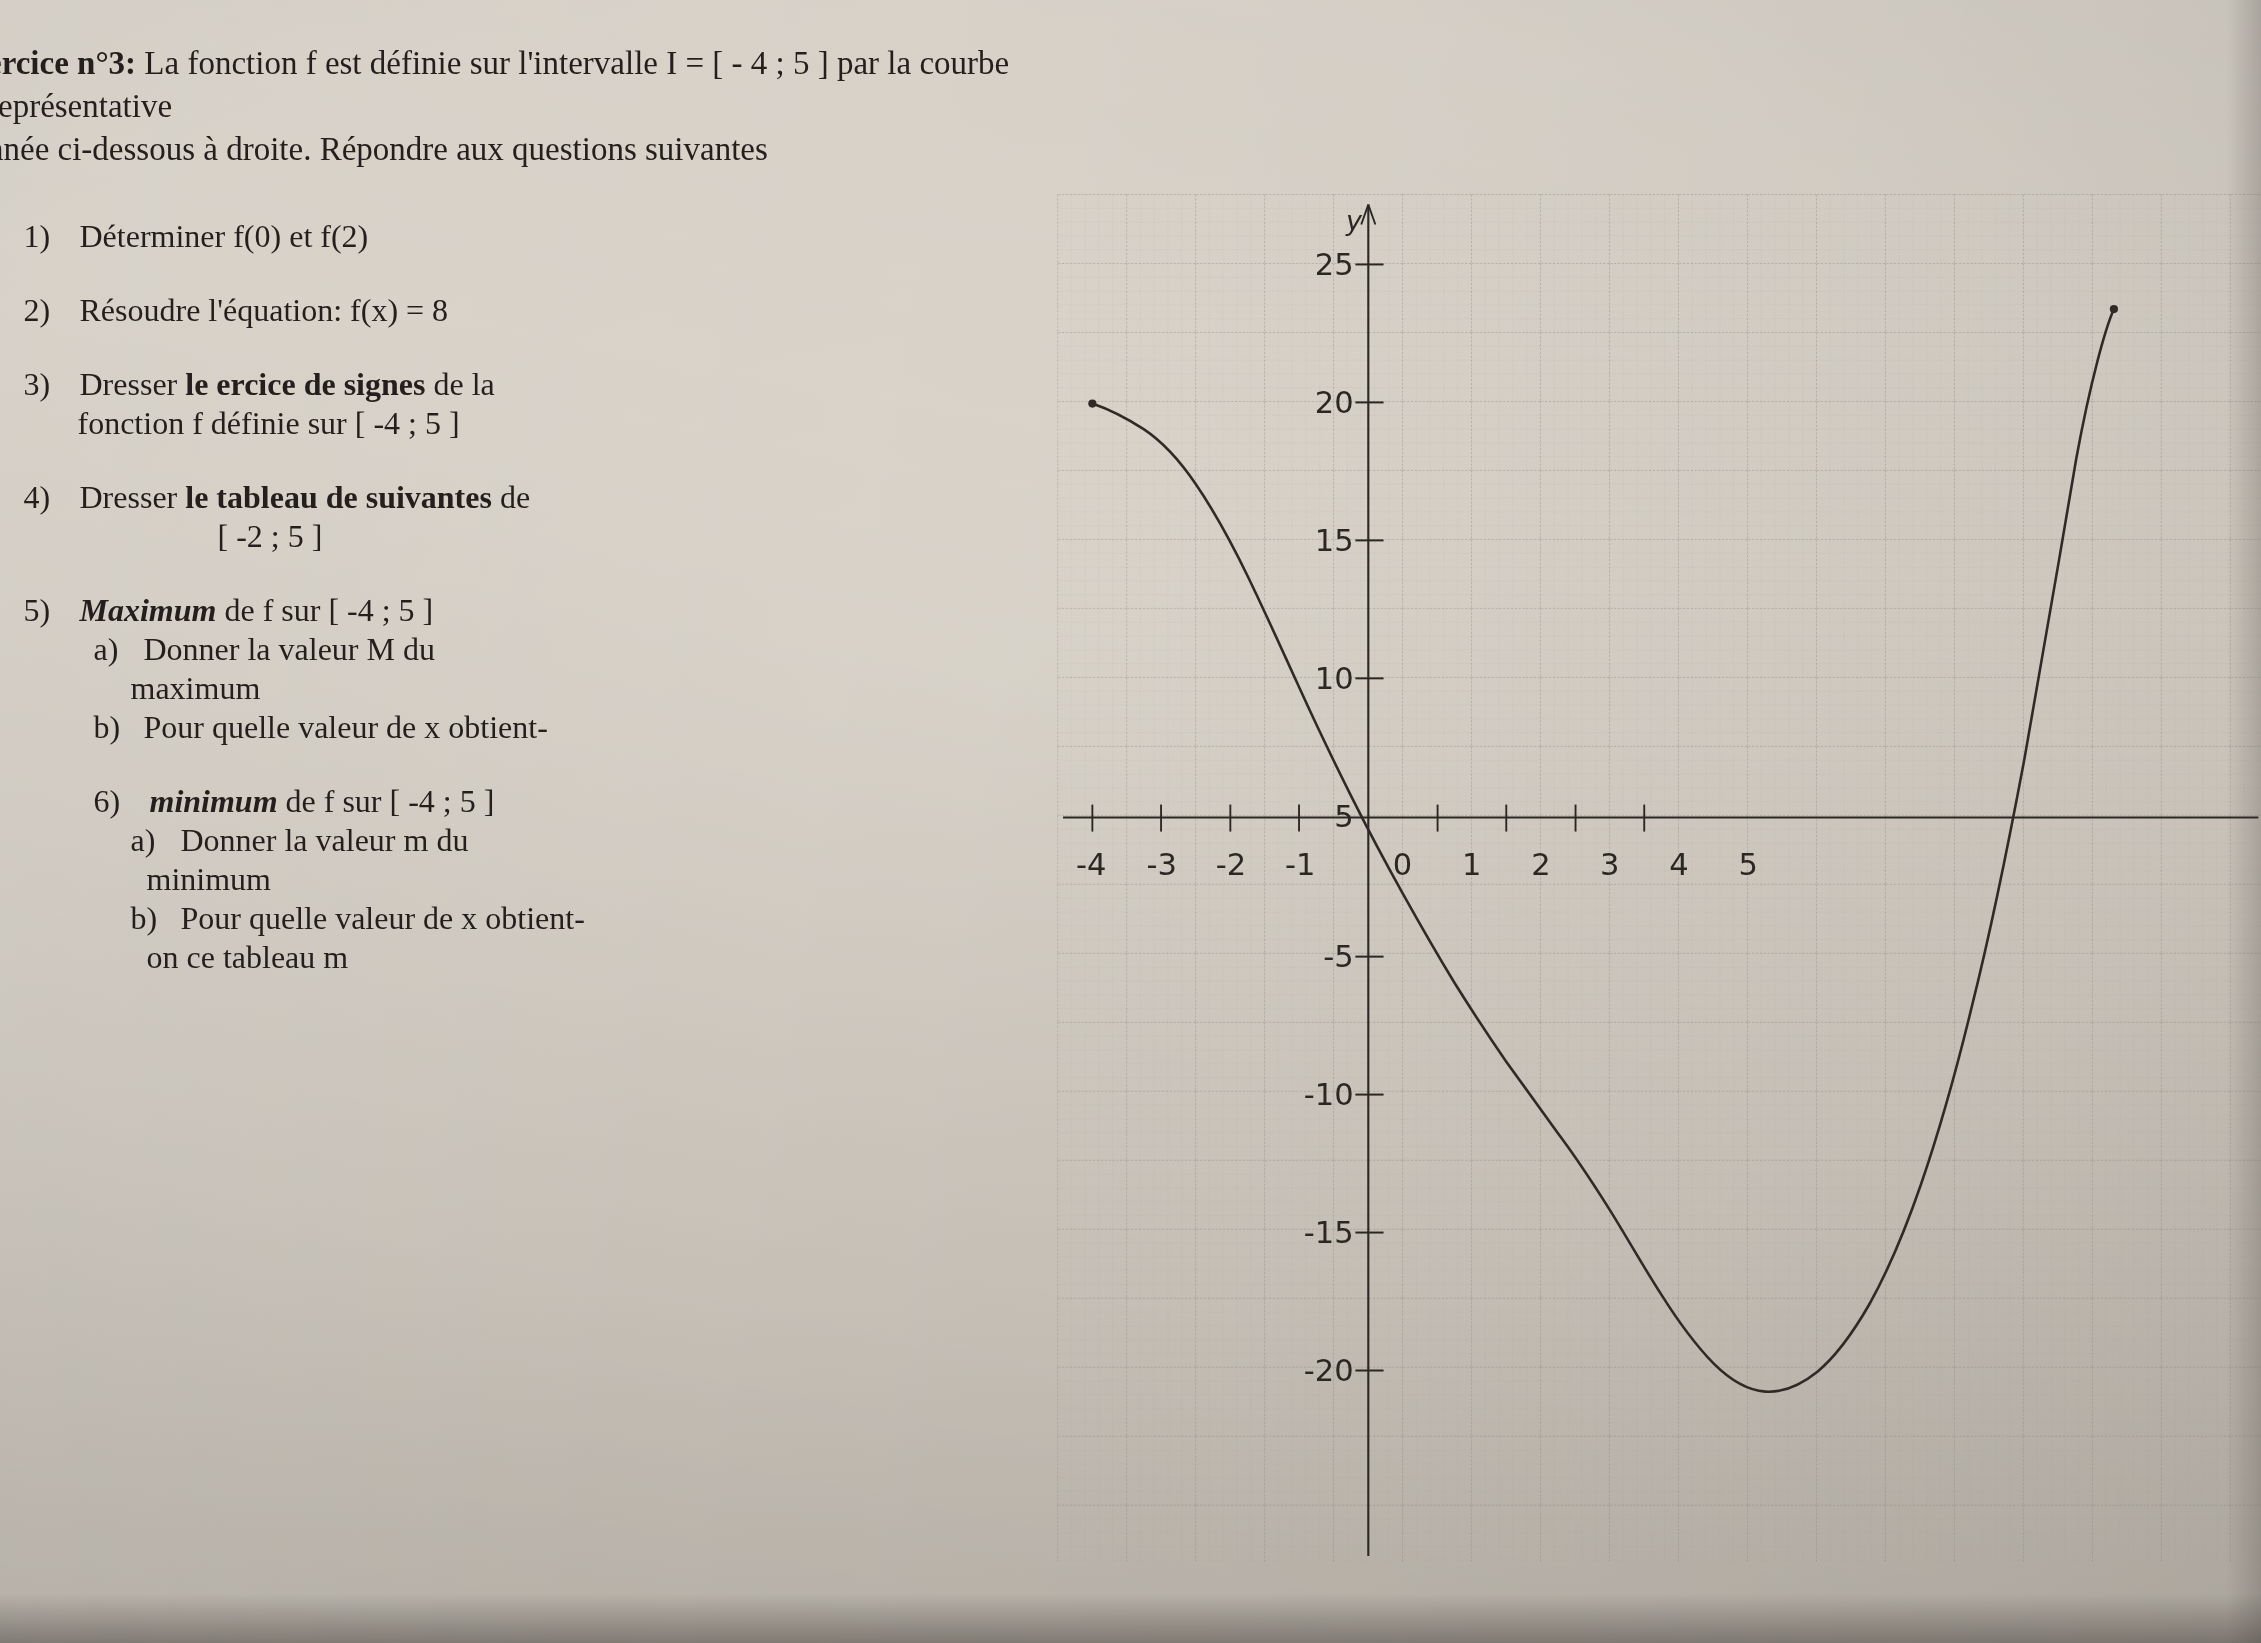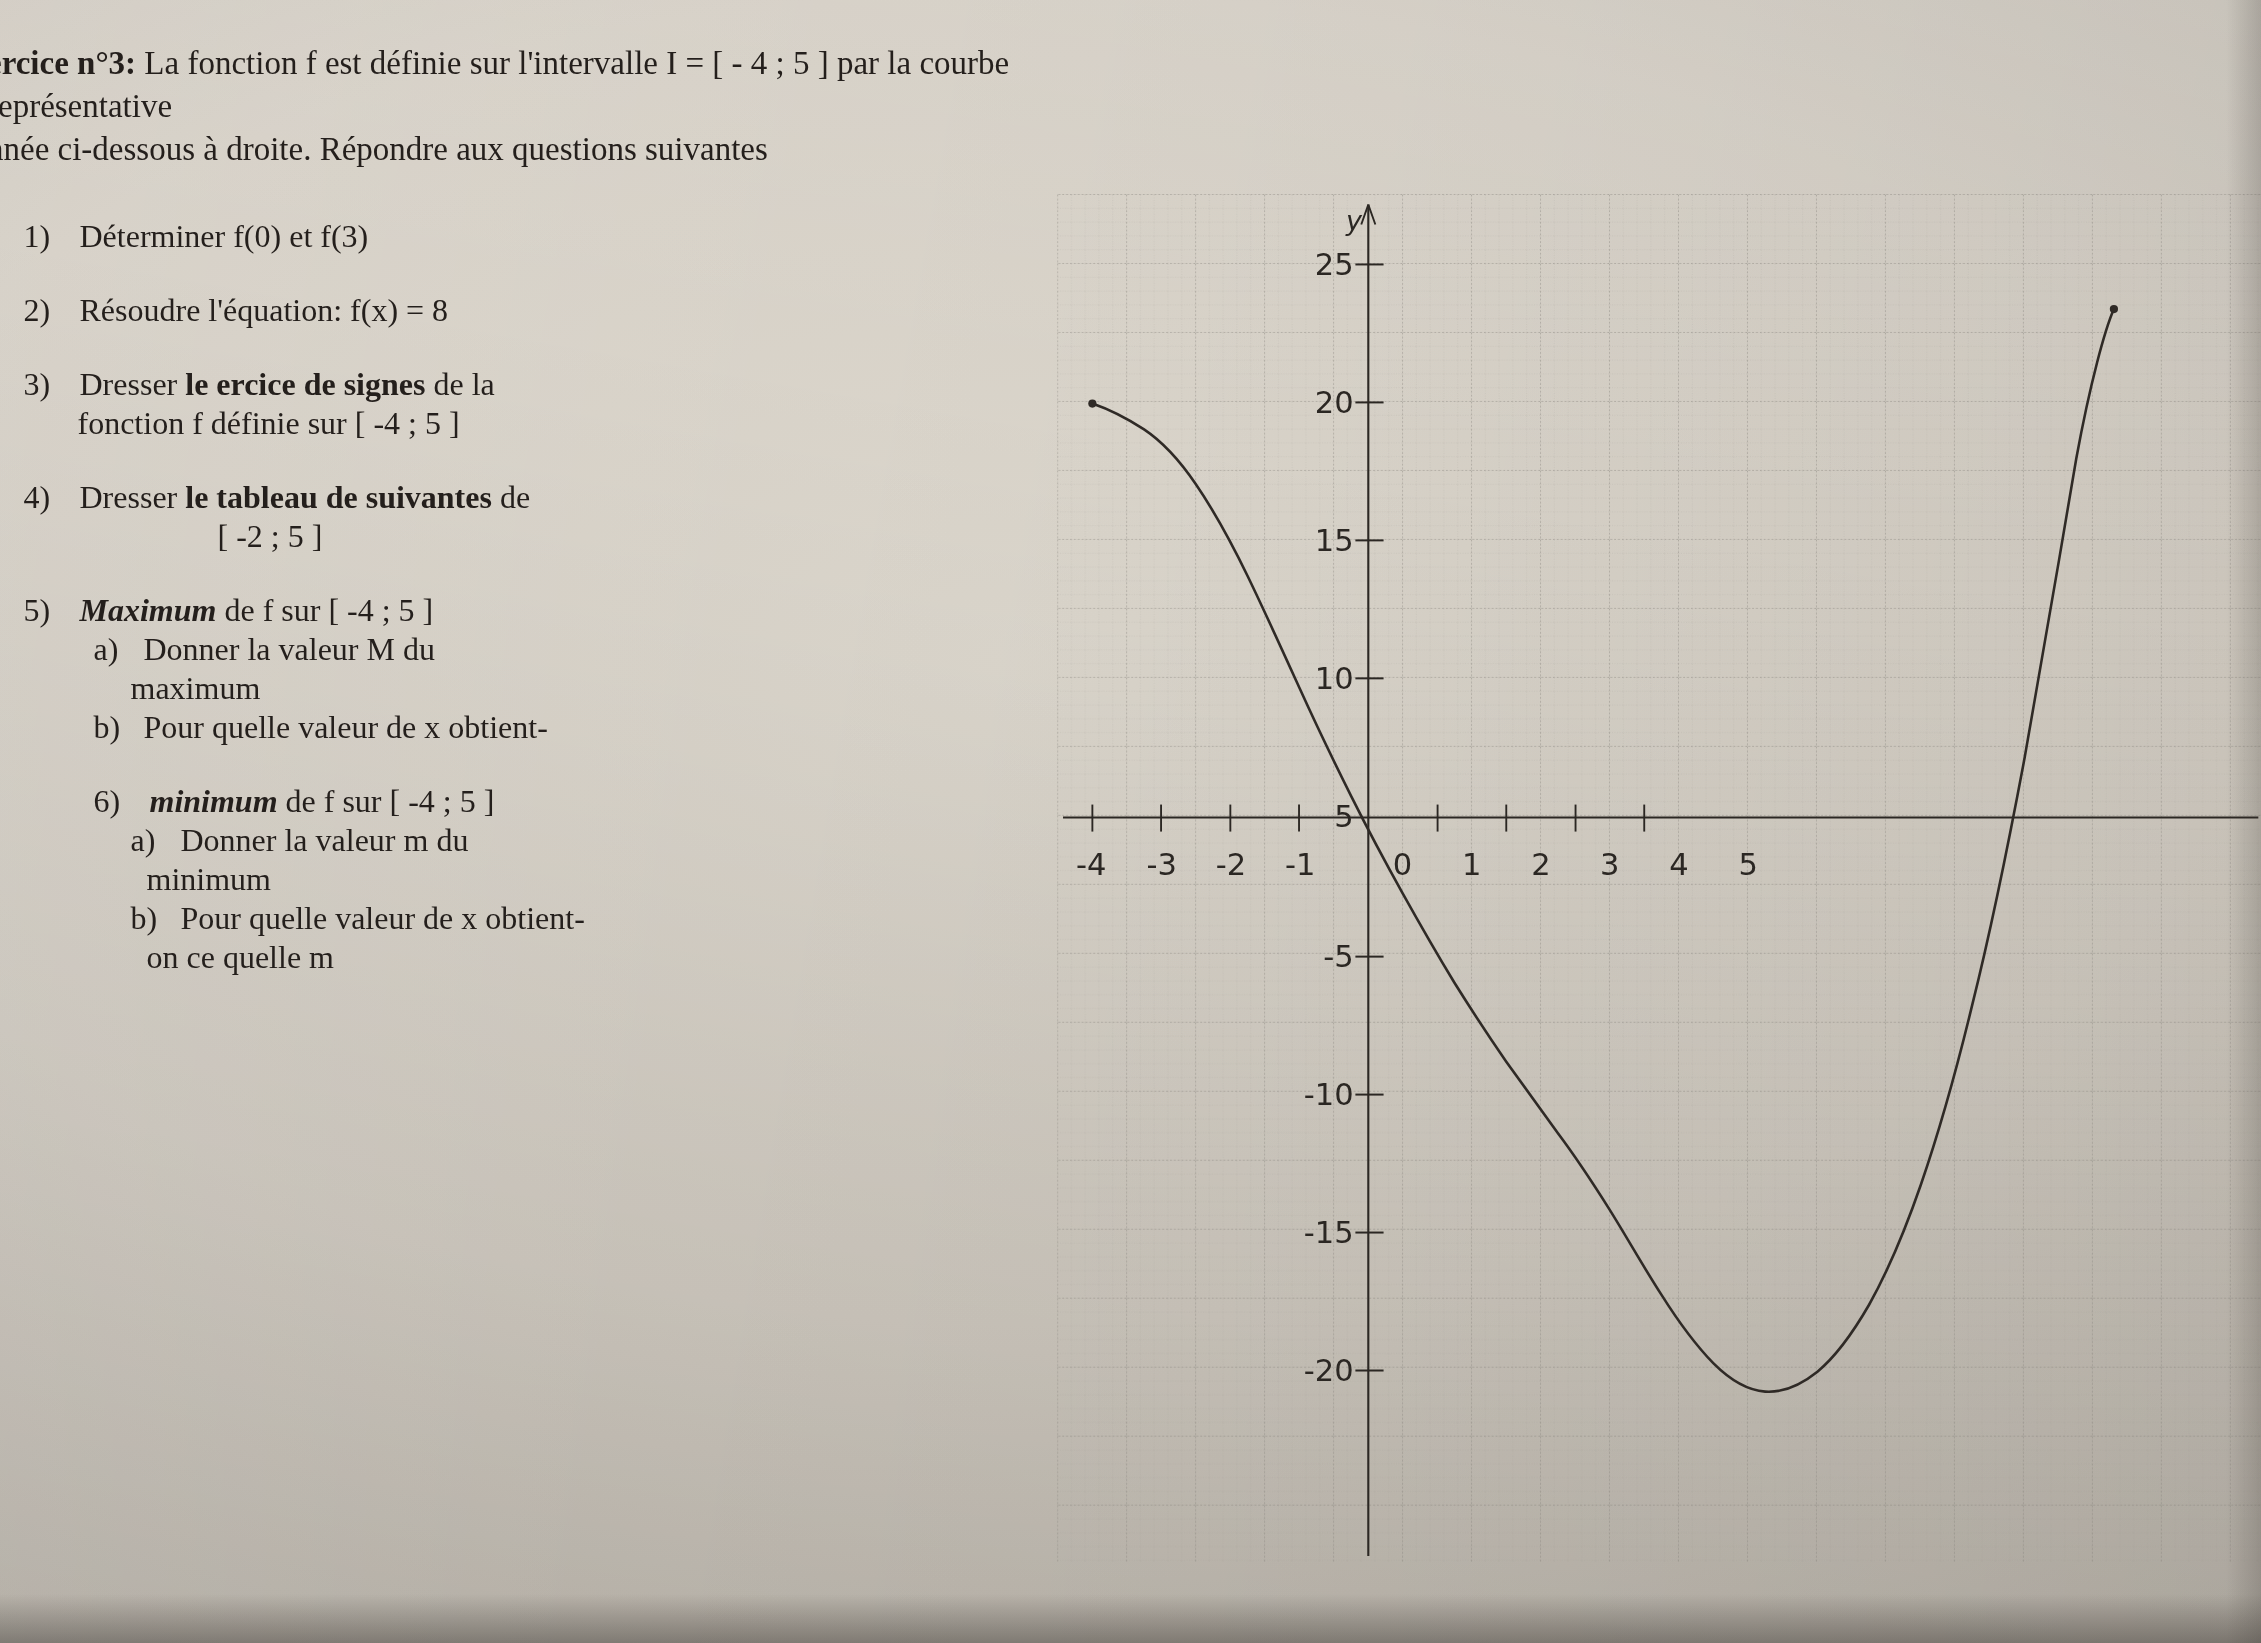--- a/index.html
+++ b/index.html
@@ -114,21 +114,21 @@
 
     <div class="hdr">
       <span class="bold">ercice n°3:</span><span> La fonction f est définie sur l'intervalle I = [ - 4 ; 5 ] par la courbe représentative</span><br>
       <span>nnée ci-dessous à droite. Répondre aux questions suivantes</span>
     </div>
 
     <div class="qlist">
 
       <div class="qrow">
         <div class="qnum">1)</div>
-        <div class="qbody">Déterminer f(0) et f(3)</div>
+        <div class="qbody">Déterminer f(0) et f(2)</div>
       </div>
 
       <div class="sp-60"></div>
 
       <div class="qrow">
         <div class="qnum">2)</div>
         <div class="qbody">Résoudre l'équation: f(x) = 8</div>
       </div>
 
       <div class="sp-60"></div>
@@ -188,21 +188,21 @@
         <div class="qbody">Donner la valeur m du</div>
       </div>
       <div class="qrow indent-txt2">
         <div class="qbody">minimum</div>
       </div>
       <div class="qrow indent-txt">
         <div class="qnum sub">b)</div>
         <div class="qbody">Pour quelle valeur de x obtient-</div>
       </div>
       <div class="qrow indent-txt2">
-        <div class="qbody">on ce quelle m</div>
+        <div class="qbody">on ce tableau m</div>
       </div>
 
     </div>
   </div>
 
   <div id="graph-wrap">
     <svg id="graph-svg" width="1205" height="1409" viewBox="0 0 2052 2400" xmlns="http://www.w3.org/2000/svg">
       <defs>
 
         <pattern id="smallgrid" width="23.5" height="23.5" patternUnits="userSpaceOnUse">

